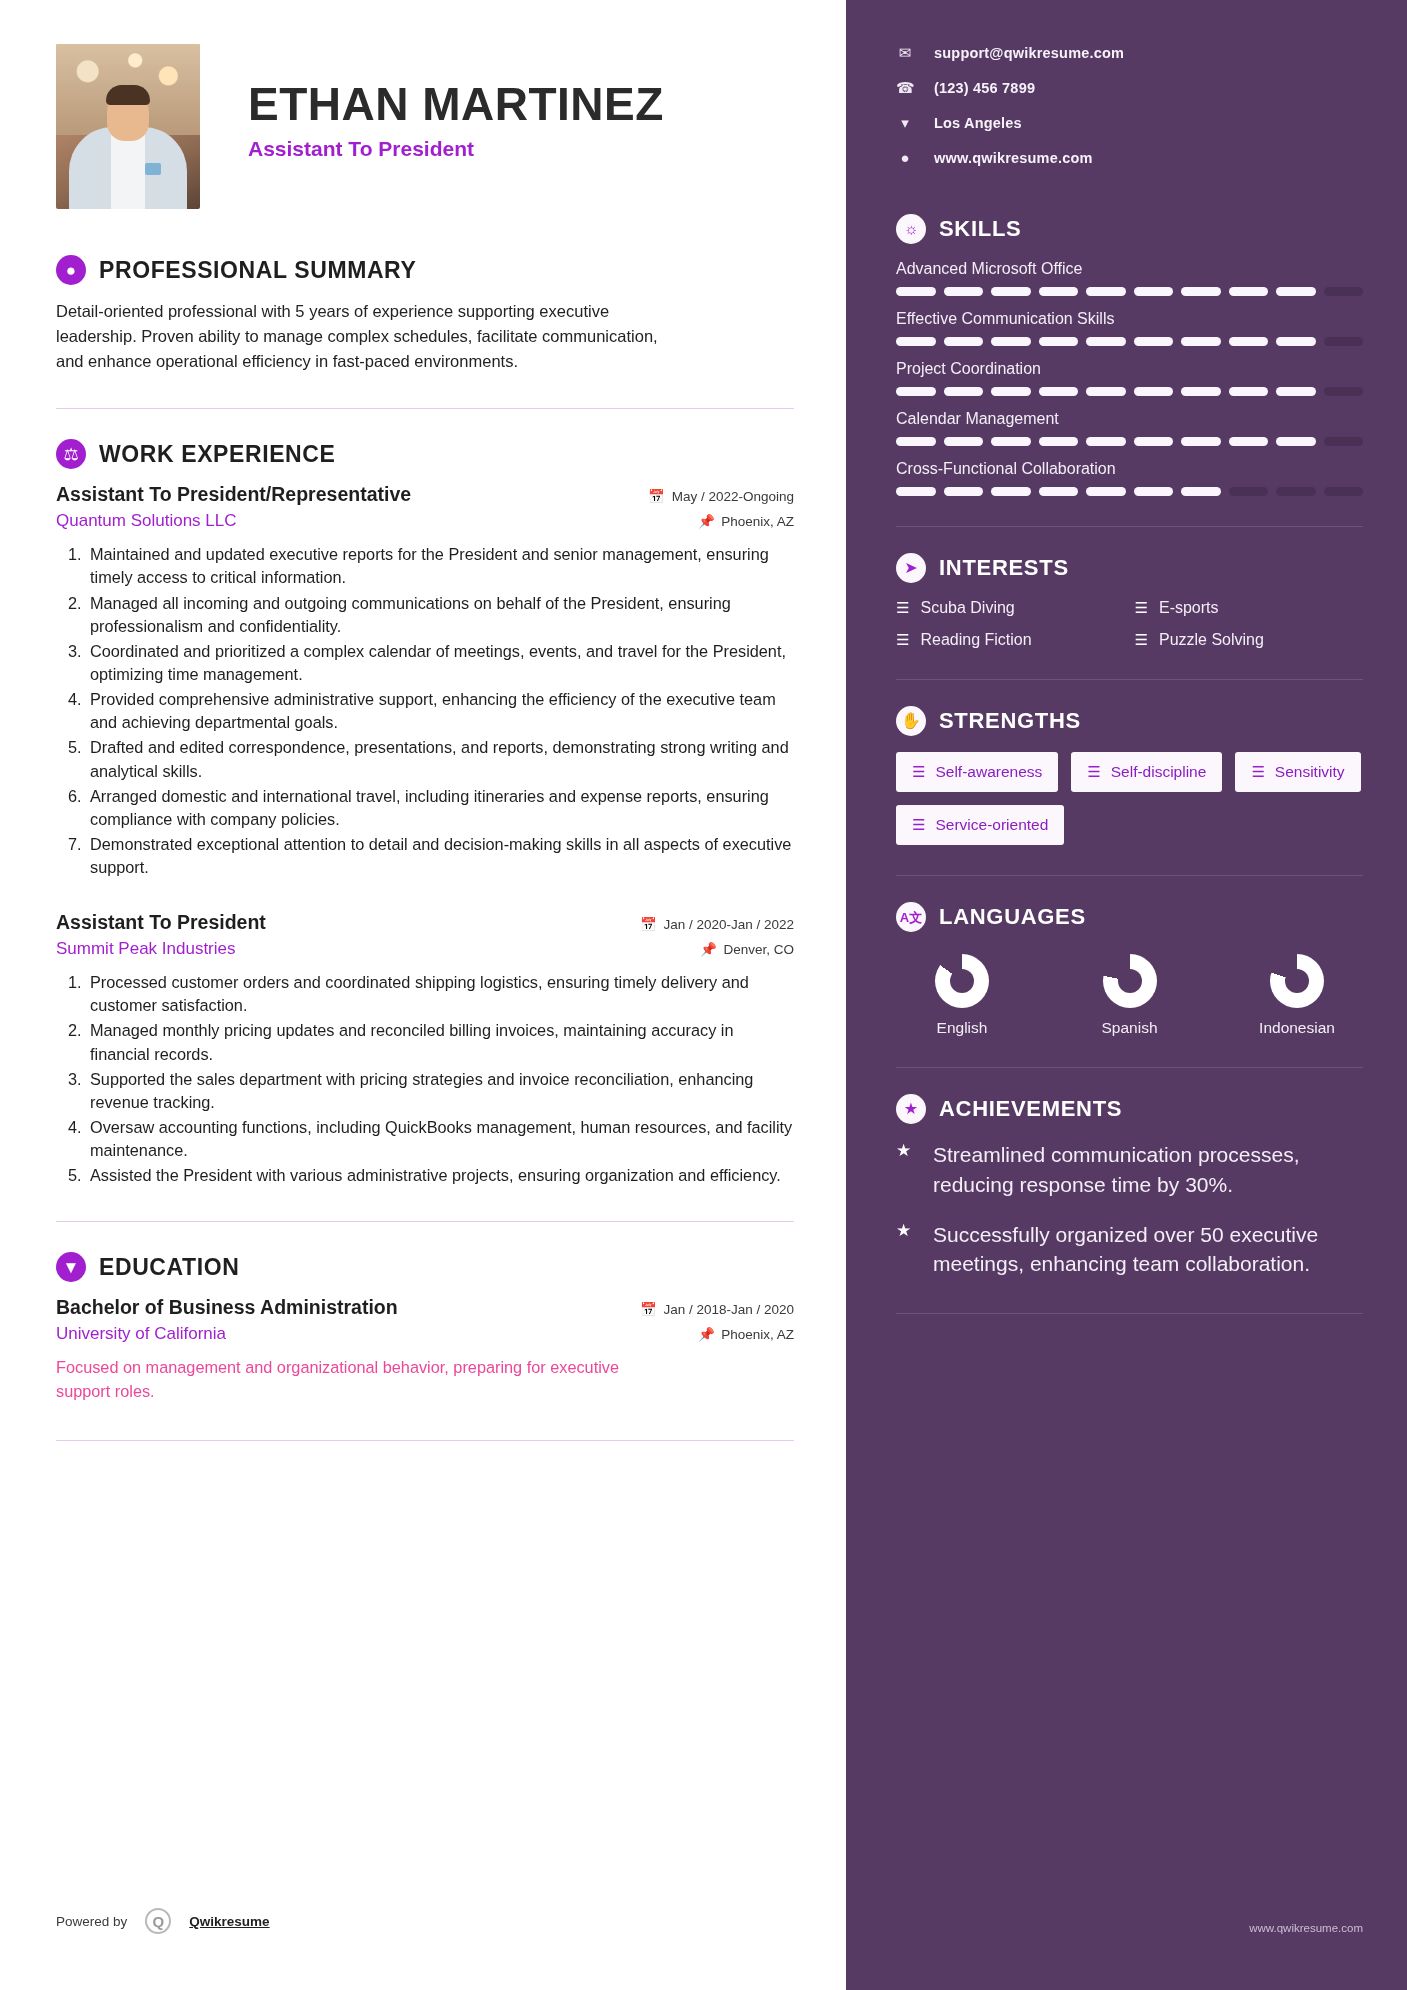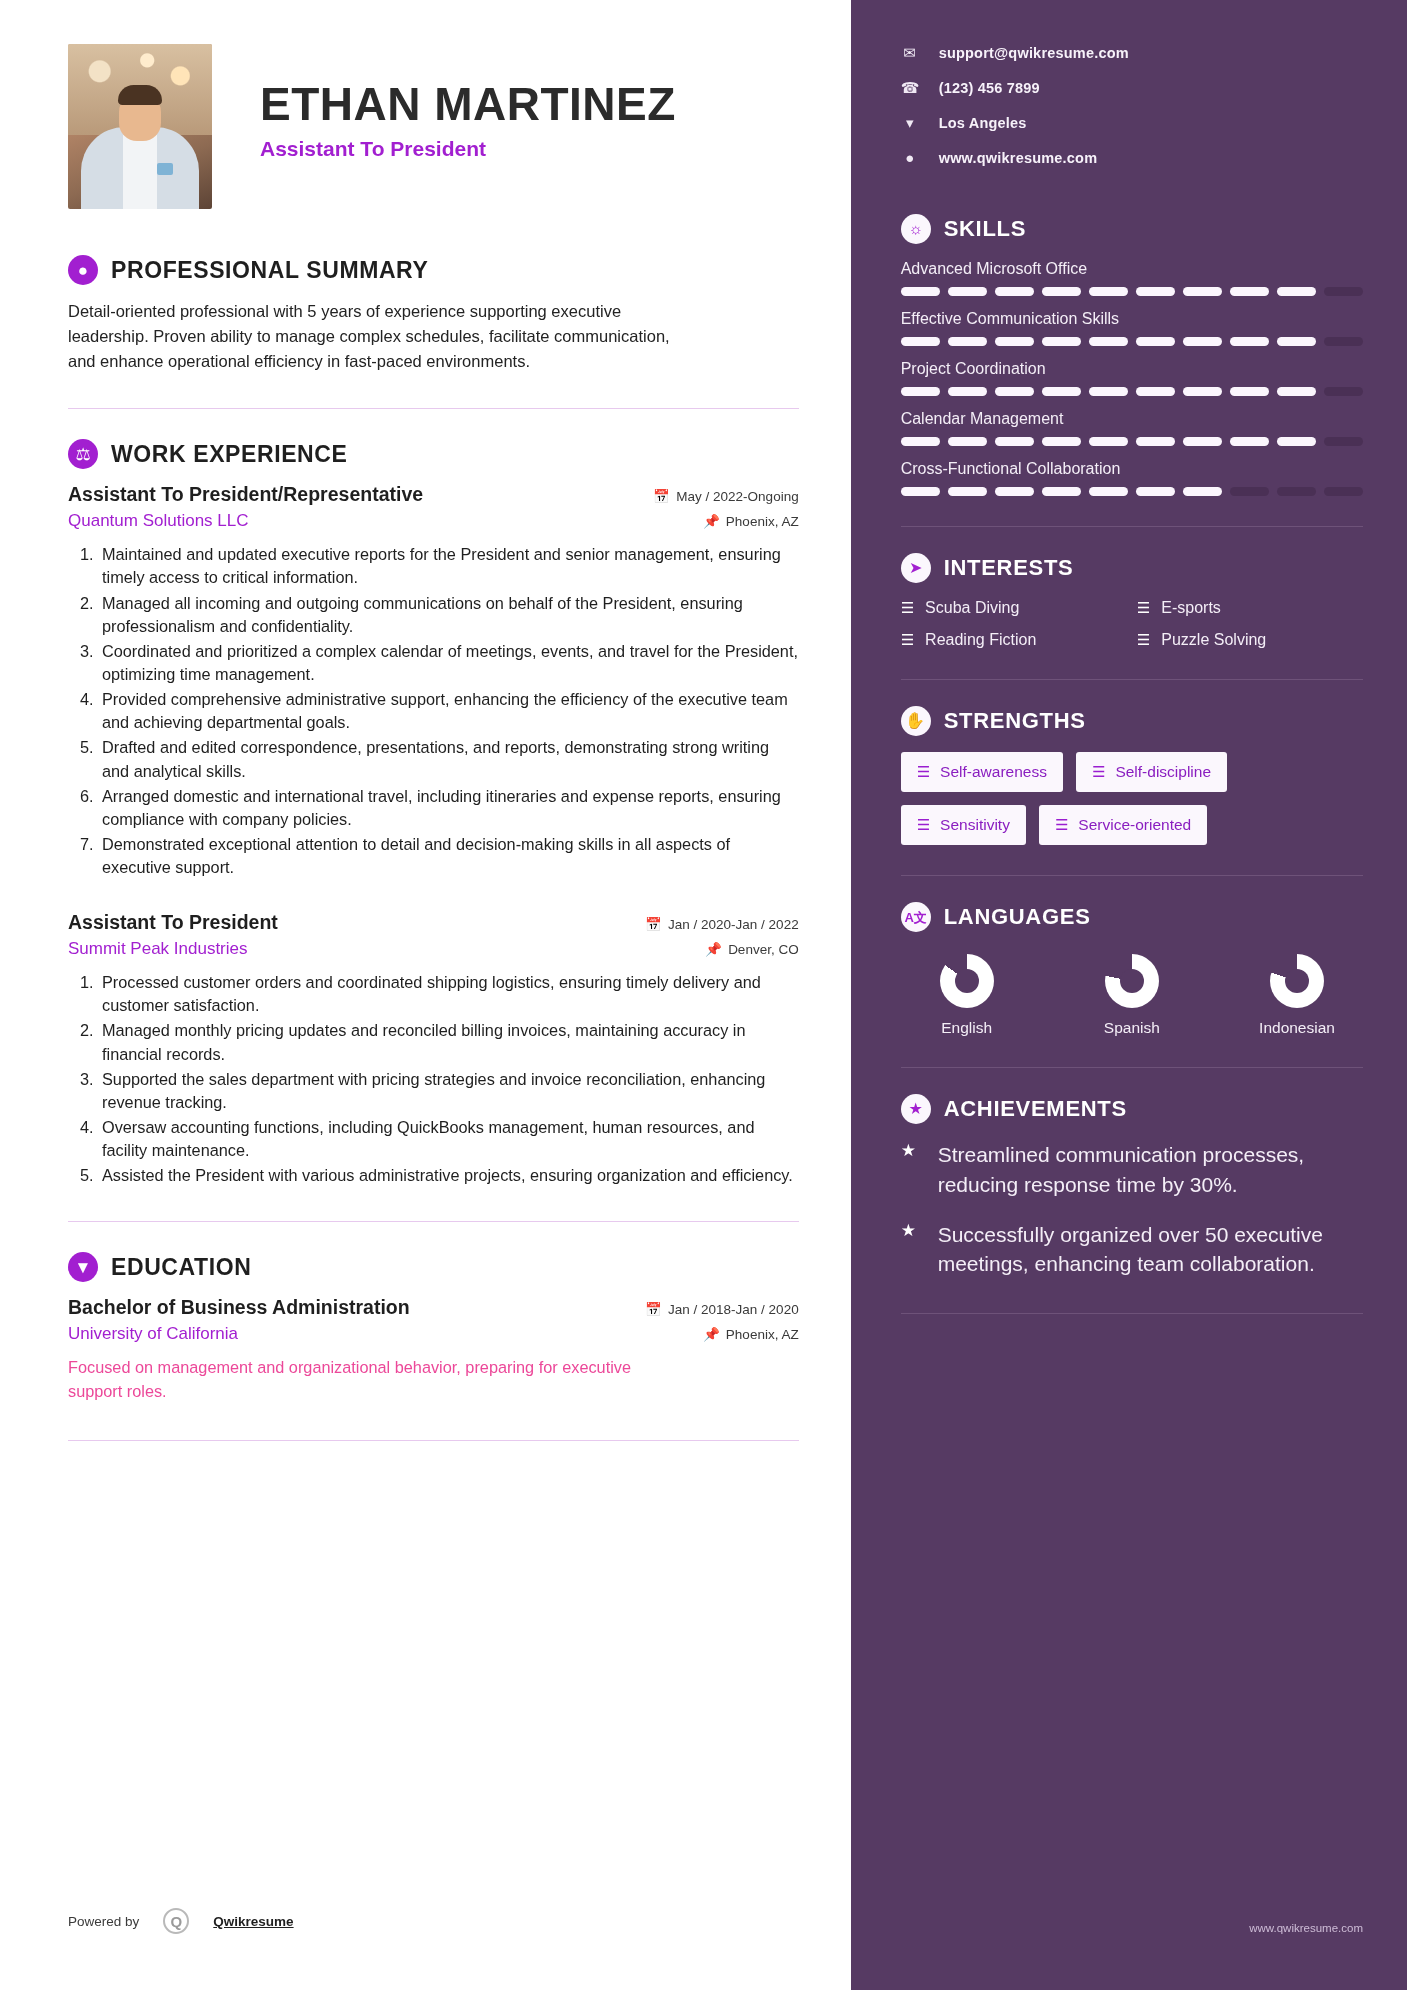--- a/index.html
+++ b/index.html
@@ -9,21 +9,20 @@
     background: #ffffff;
   }
   .page { position: relative; width: 1407px; height: 1990px; display: flex; background:#fff; }
 
   
   .left {
     width: 846px; height: 1990px;
     padding: 44px 52px 0 56px;
     background: #ffffff;
     position: relative;
-    margin-left: 12px;
   }
 
   .header-row { display: flex; align-items: flex-start; gap: 48px; margin-bottom: 46px; }
   .photo {
     width: 144px; height: 165px; flex: 0 0 144px;
     border-radius: 2px; overflow: hidden; position: relative;
     background: linear-gradient(160deg,#caa98a 0%,#b8896a 35%,#8d6a52 70%,#5d4436 100%);
   }
   .photo .blur1 { position:absolute; width:100%; height:55%; top:0; left:0;
      background: radial-gradient(circle at 22% 30%, #f3e2c6 0 8%, transparent 9%),
@@ -65,21 +64,21 @@
   .job-sub { display: flex; justify-content: space-between; align-items: center; margin-top: 5px; }
   .company { font-size: 17px; color: #a21fd0; font-weight: 400; }
 
   ol.bullets { margin: 12px 0 0 0; padding-left: 30px; }
   ol.bullets li { font-size: 16.3px; line-height: 1.42; color: #1f1f1f; margin-bottom: 2px; padding-left: 4px; }
 
   .edu-desc { font-size: 16.3px; line-height: 1.45; color: #ec4899; margin-top: 12px; max-width: 600px; }
 
   .footer {
     position: absolute; left: 56px; bottom: 56px;
-    display: flex; align-items: center; gap: 24px;
+    display: flex; align-items: center; gap: 18px;
     font-size: 13.5px; color: #3a3a3a;
   }
   .footer .qlogo {
     width: 26px; height: 26px; border-radius: 50%;
     border: 2px solid #b9b9b9; color: #9a9a9a;
     display: flex; align-items: center; justify-content: center;
     font-size: 15px; font-weight: 700;
   }
   .footer .qlink { text-decoration: underline; color: #1f1f1f; font-weight: 600; }
 

